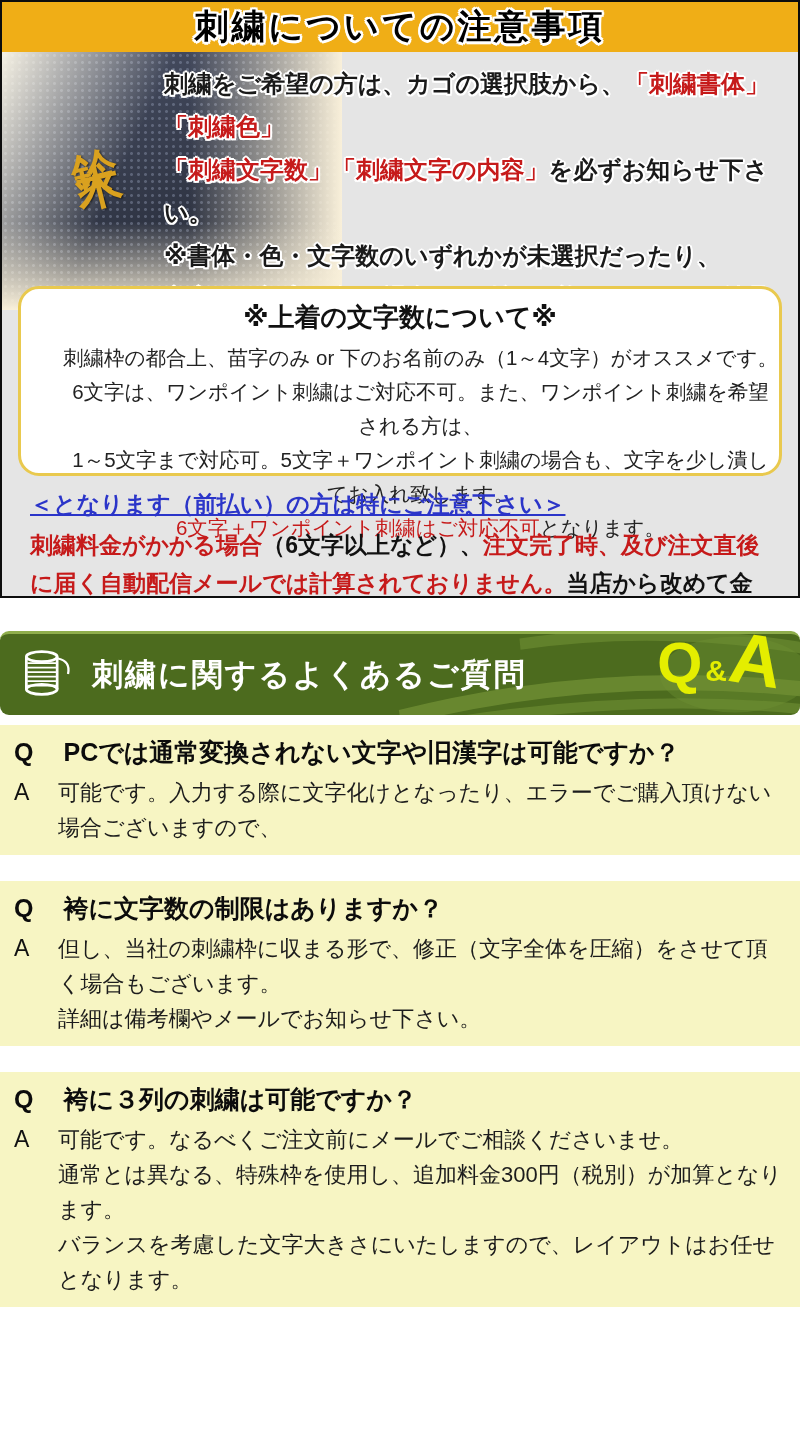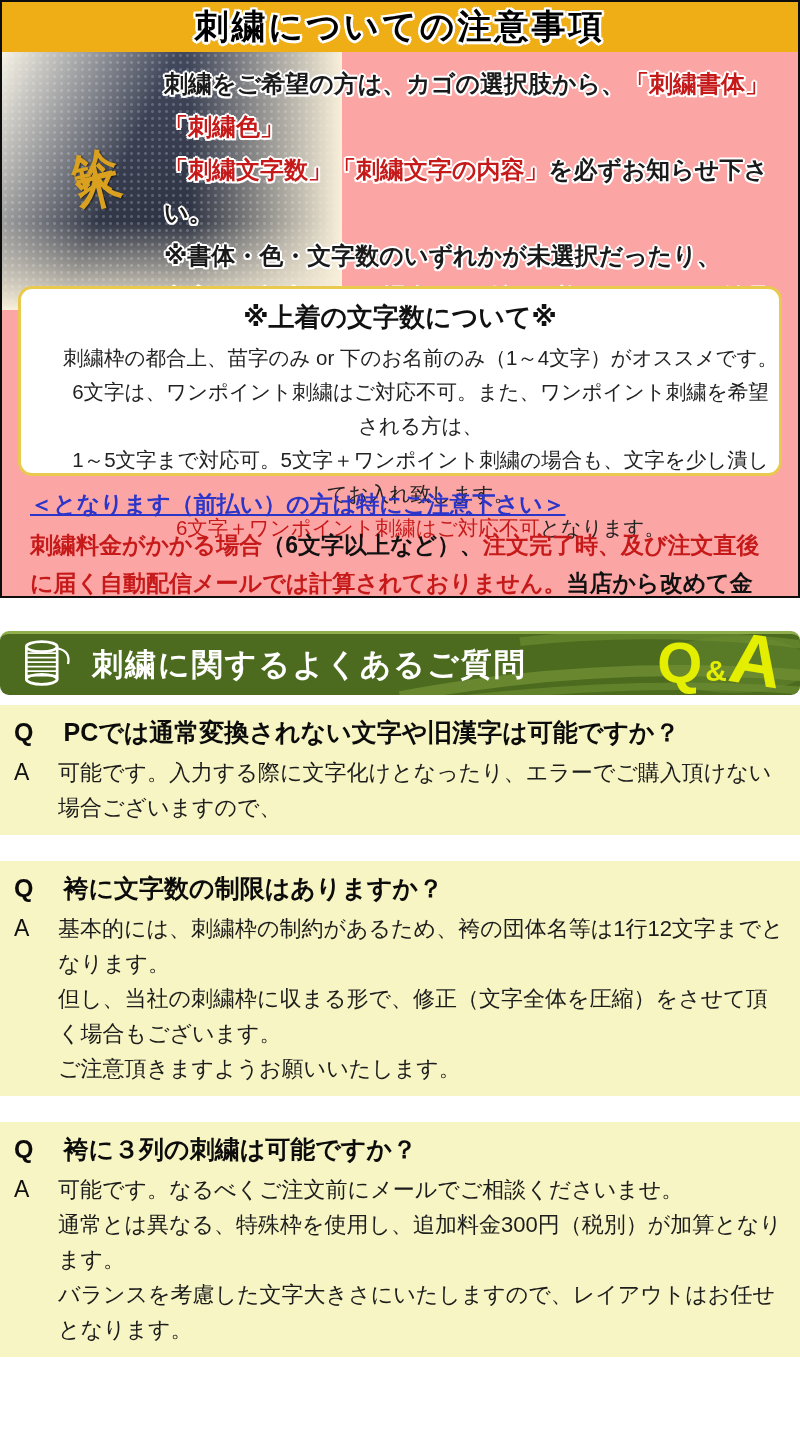--- a/index.html
+++ b/index.html
@@ -4,21 +4,21 @@
 <style>
   html,body{margin:0;padding:0;}
   body{
     width:800px;height:1450px;background:#ffffff;
     font-family:"Liberation Sans","DejaVu Sans",sans-serif;
     -webkit-font-smoothing:antialiased;color:#111;overflow:hidden;
   }
   
   .notice{
     box-sizing:border-box;height:598px;border:2px solid #0d0d0d;
-    background:#fca5a5;position:relative;overflow:hidden;
+    background:#e5e5e5;position:relative;overflow:hidden;
   }
   .notice-header{
     height:50px;background:#f0ae16;display:flex;align-items:center;justify-content:center;
   }
   .notice-title{
     font-size:34px;font-weight:bold;color:#000;letter-spacing:3px;
     text-shadow:-2px -2px 0 #fff,2px -2px 0 #fff,-2px 2px 0 #fff,2px 2px 0 #fff,
                 0 -2.5px 0 #fff,0 2.5px 0 #fff,-2.5px 0 0 #fff,2.5px 0 0 #fff;
   }
   .belt-photo{
@@ -43,31 +43,31 @@
                 0 -2px 0 #fff,0 2px 0 #fff,-2px 0 0 #fff,2px 0 0 #fff;
   }
   .intro{
     position:relative;z-index:2;box-sizing:border-box;height:230px;
     padding:10px 8px 0 162px;
     font-size:24px;font-weight:bold;line-height:43px;color:#1a1a1a;
   }
   .red{color:#c61a1a;}
   .jacket-box{
     position:relative;z-index:2;box-sizing:border-box;margin:4px 16px 0;
-    height:190px;background:#fff;border:3px solid #e9c94e;border-radius:14px;
+    height:190px;background:#fff;border:3px solid #e9c94e;border-radius:21px;
     text-align:center;padding-top:10px;
   }
   .jacket-title{font-size:26px;font-weight:bold;line-height:36px;margin-bottom:6px;}
   .jacket-line{font-size:20.5px;line-height:34px;color:#222;padding-left:41px;}
   .bank-link-row{margin:13px 0 0 28px;position:relative;z-index:2;}
   .bank-link{font-size:23px;font-weight:bold;color:#2b35c9;text-decoration:underline;cursor:pointer;}
   .fee{margin:6px 28px 0;font-size:23px;font-weight:bold;line-height:38px;position:relative;z-index:2;}
   
   .faq-banner{
-    position:relative;margin-top:33px;height:64px;background:#4c6b1e;
+    position:relative;margin-top:33px;height:84px;background:#4c6b1e;
     border-radius:9px;border-top:3px solid #8fae4c;box-sizing:border-box;
     display:flex;align-items:center;overflow:visible;
   }
   .banner-waves{position:absolute;left:0;top:0;width:100%;height:100%;border-radius:9px;overflow:hidden;}
   .spool{margin:0 14px 0 20px;flex:0 0 auto;position:relative;z-index:2;}
   .faq-banner-title{
     font-size:31px;font-weight:bold;color:#fff;letter-spacing:2px;position:relative;z-index:2;
   }
   .qa-logo{position:absolute;right:18px;top:-10px;z-index:3;display:flex;align-items:flex-end;}
   .qa-q{font-size:58px;font-weight:bold;color:#e4ee00;line-height:1;}
@@ -161,23 +161,22 @@
 </div>
 
 <div class="faq-item">
   <div class="q-row">
     <span>Q</span>
     <span>袴に文字数の制限はありますか？</span>
   </div>
   <div class="a-row">
     <span class="a-label">A</span>
     <div class="a-text">
-      <div>基本的には、刺繍枠の制約があるため、袴の団体名等は1行12文字までとなります。</div>
       <div>但し、当社の刺繍枠に収まる形で、修正（文字全体を圧縮）をさせて頂く場合もございます。</div>
-      <div>ご注意頂きますようお願いいたします。</div>
+      <div>詳細は備考欄やメールでお知らせ下さい。</div>
     </div>
   </div>
 </div>
 
 <div class="faq-item">
   <div class="q-row">
     <span>Q</span>
     <span>袴に３列の刺繍は可能ですか？</span>
   </div>
   <div class="a-row">

